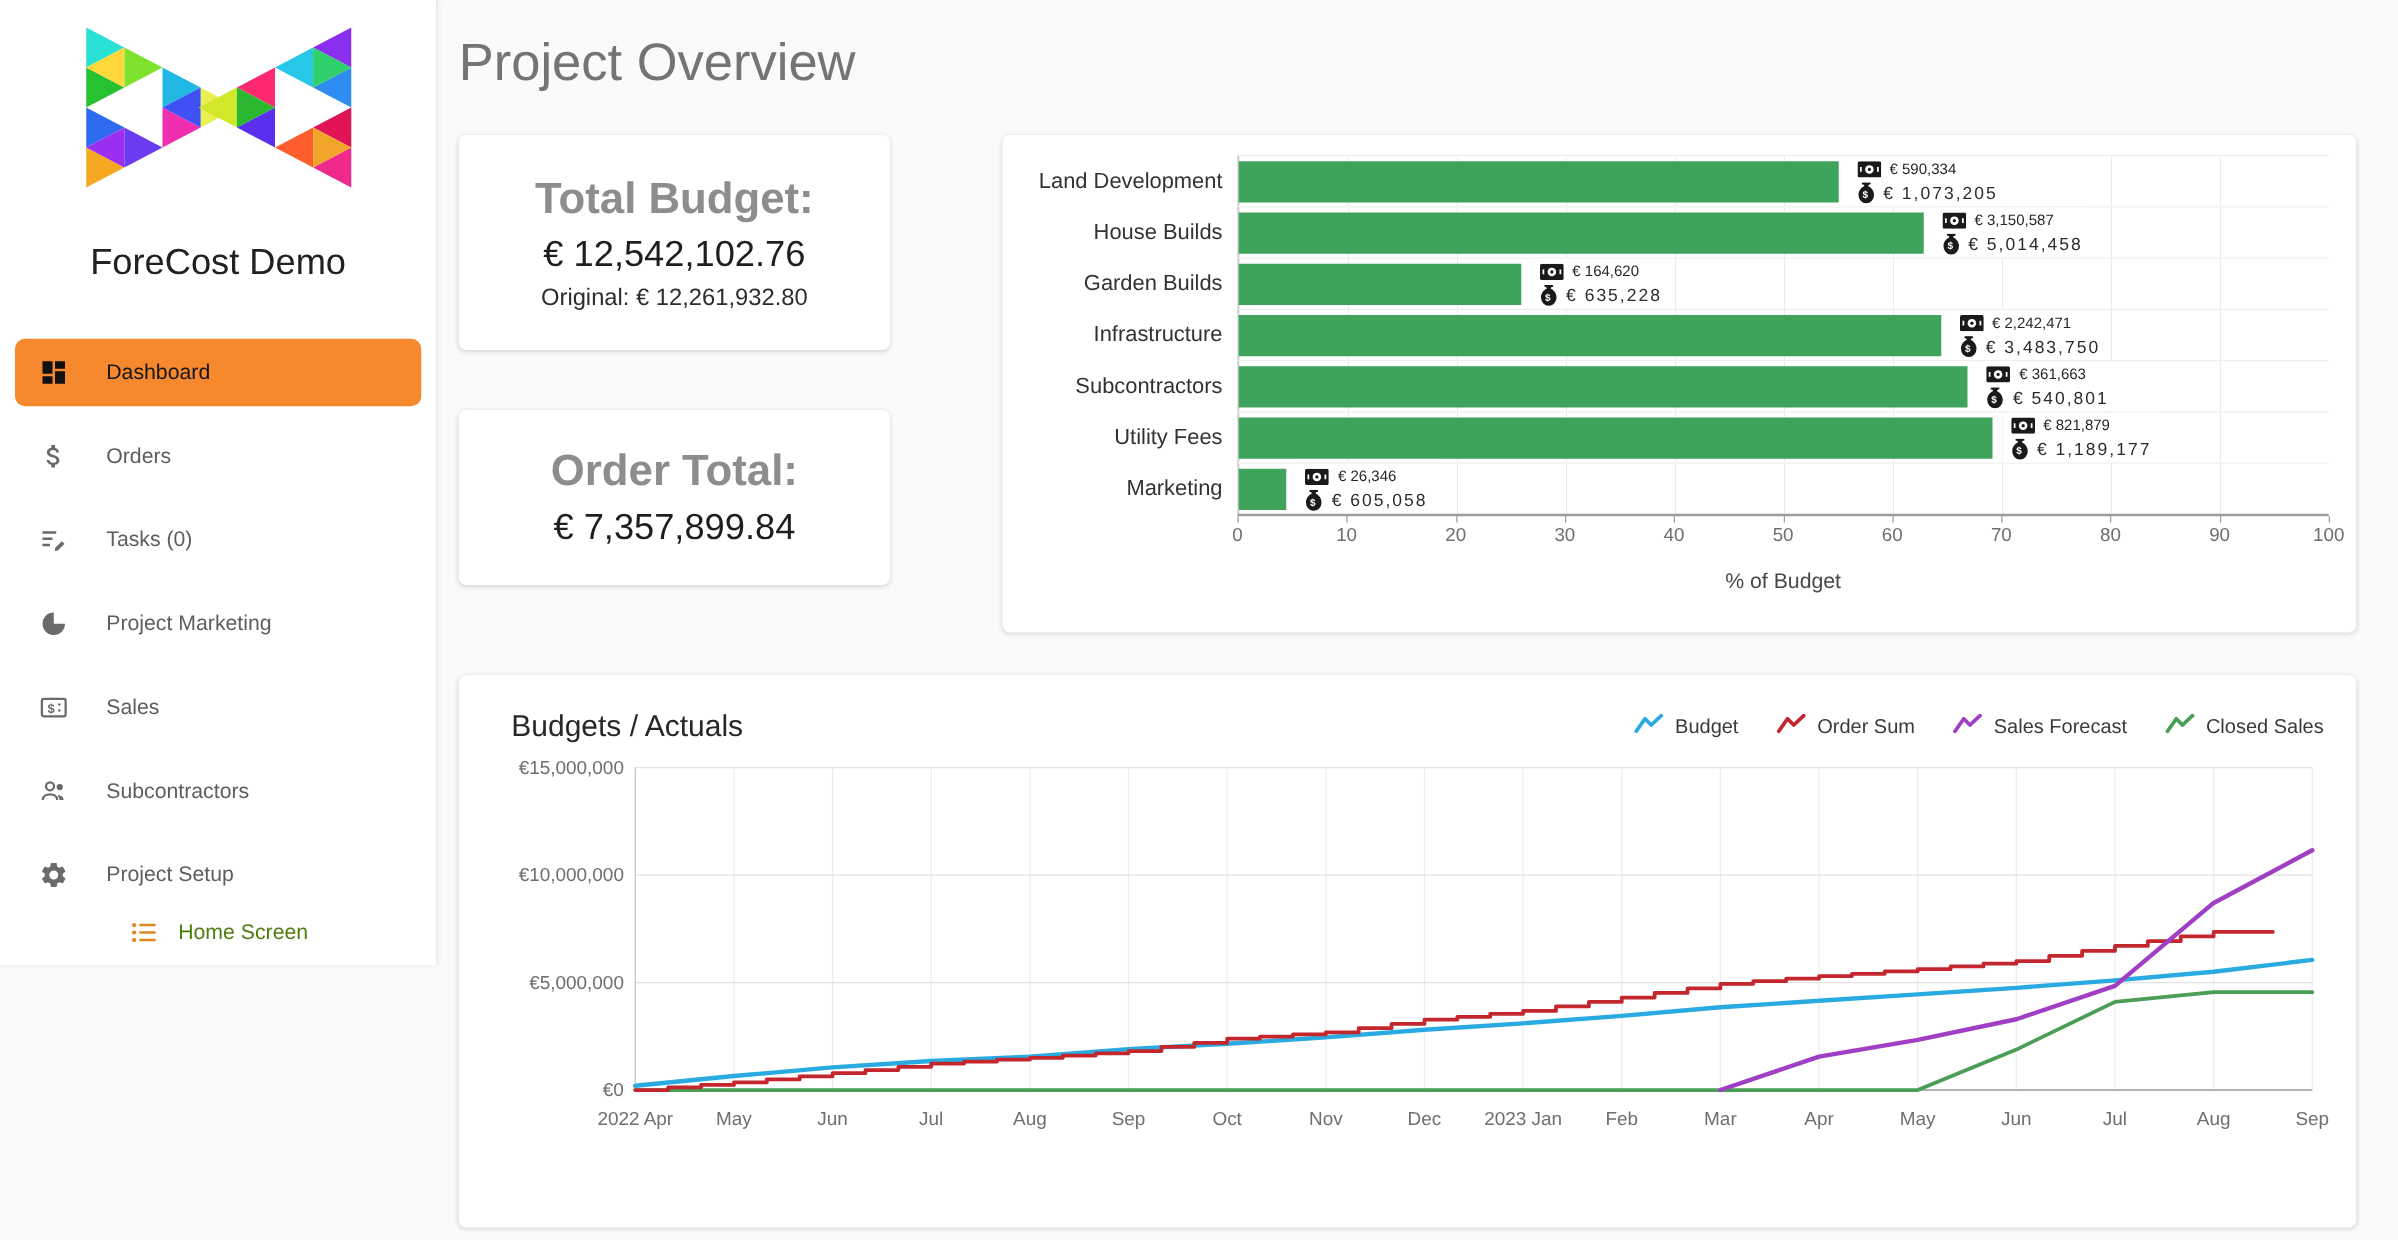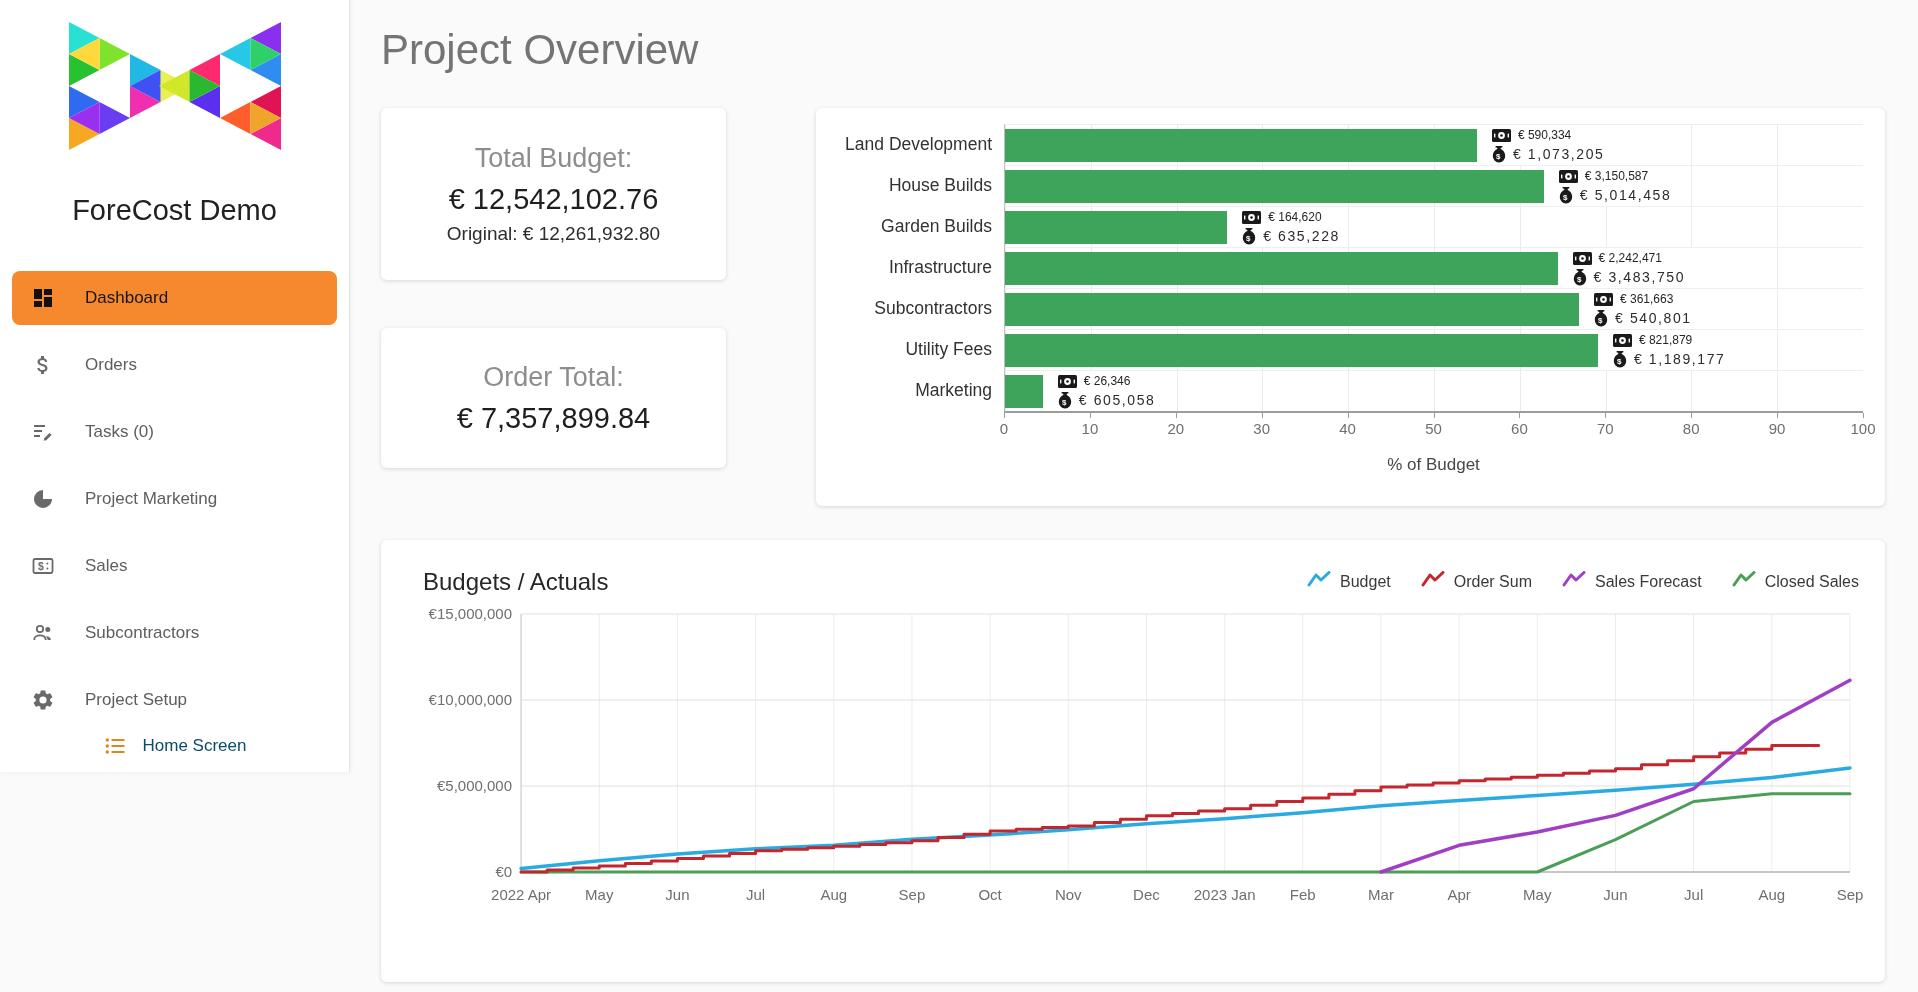--- a/index.html
+++ b/index.html
@@ -27,33 +27,33 @@
   }
   .nav-item.active { background:var(--accent,#f6882d); color:#161616; }
   .nav-item.active .nav-icon { color:#111; }
   .nav-icon { width:24px; height:24px; margin-right:30px; color:#6a6a6a;
     display:flex; align-items:center; justify-content:center; }
   .nav-icon svg { width:24px; height:24px; }
   .nav-label { font-size:17px; }
   .home-link {
     position:absolute; bottom:14px; left:0; width:100%;
     display:flex; align-items:center; justify-content:center; gap:16px;
-    color:#0c4a6e; font-size:17px; cursor:pointer;
+    color:#4d7c0f; font-size:17px; cursor:pointer;
   }
   .home-link .nav-icon { margin-right:0; color:#e0861f; }
   
-  .main { margin-left:351px; padding:22px 33px 0 30px; }
+  .main { margin-left:351px; padding:22px 33px 0 16px; }
   .page-title { font-size:42px; font-weight:400; color:#747474; margin:4px 0 34px 0; }
   .card { background:#fff; border-radius:6px; box-shadow:0 1px 4px rgba(0,0,0,.15); }
   .row1 { display:flex; align-items:flex-start; }
   .statcol { width:345px; margin-right:90px; flex:none; }
   .stat { display:flex; flex-direction:column; align-items:center; justify-content:center; text-align:center; }
   .stat1 { height:172px; }
   .stat2 { height:140px; margin-top:48px; }
-  .stat-title { font-size:27px; color:#8d8d8d; }
+  .stat-title { font-size:35px; color:#8d8d8d;font-weight:bold; }
   .stat-value { font-size:29px; color:#1e1e1e; margin-top:9px; }
   .stat-orig  { font-size:19px; color:#2d2d2d; margin-top:7px; }
   
   .barcard { flex:1; height:398px; padding:16px 22px 0 18px; }
   .hrow { display:flex; align-items:stretch; height:41px; }
   .hcat { width:170px; text-align:right; padding-right:12px; font-size:17.5px;
           color:#323232; align-self:center; }
   .htrack { position:relative; flex:1; border-left:1px solid #bdbdbd; border-top:1px solid #efefef;
     background:repeating-linear-gradient(90deg,#ebebeb 0,#ebebeb 1px,transparent 1px,transparent 10%); }
   .hbar { position:absolute; left:0; top:4px; height:33px; }

